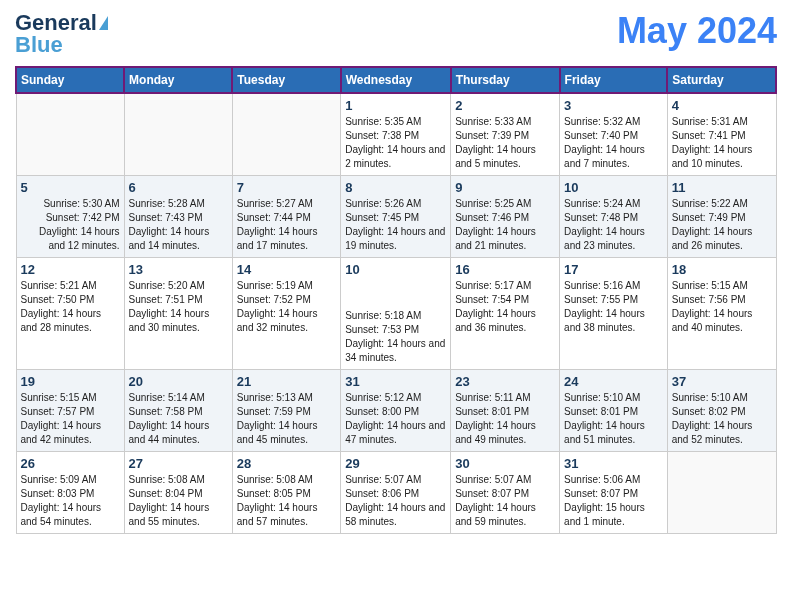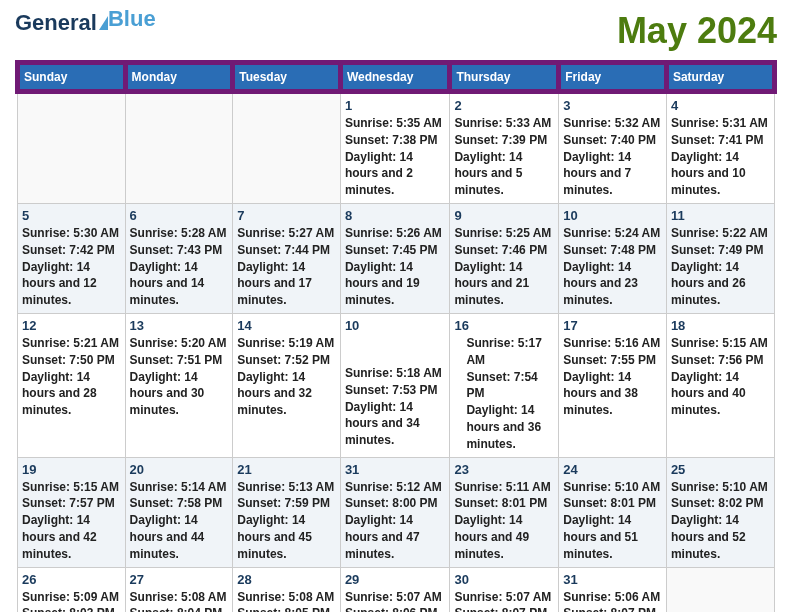--- a/index.html
+++ b/index.html
@@ -11,57 +11,57 @@
       padding: 10px 15px 15px;
     }
     .header {
       display: flex;
       justify-content: space-between;
       align-items: flex-start;
       margin-bottom: 8px;
     }
     .logo {
       display: flex;
-      flex-direction: row;
+      flex-direction: column;
       align-items: flex-start;
       justify-content: flex-end;
     }
     .logo-triangle {
       display: inline-block;
       width: 0;
       height: 0;
       border-left: 9px solid transparent;
       border-bottom: 14px solid #4a9fd4;
       margin-left: 2px;
       vertical-align: middle;
     }
     .title-block {
       text-align: right;
     }
     .month-title {
       font-size: 36px;
-      color: #4d7c0f;
+      color: #3b82f6;
       font-weight: bold;
     }
     .location {
       font-size: 15px;
       color: #333;
     }
     table {
       width: 100%;
       border-collapse: collapse;
     }
     thead tr th {
       background: #2a6db5;
       color: #fff;
       font-size: 12px;
       font-weight: bold;
       padding: 5px 4px;
       text-align: left;
-      border: 5px solid #701a75;
+      border: 2px solid #701a75;
     }
     tbody tr td {
       border: 1px solid #ccc;
       vertical-align: top;
       padding: 4px 4px;
       font-size: 10px;
       color: #222;
       min-height: 75px;
       width: 113px;
     }
@@ -72,24 +72,23 @@
       background: #f0f4f8;
     }
     .day-num {
       font-size: 13px;
       font-weight: bold;
       color: #1a3a5c;
       display: block;
       margin-bottom: 2px;
     }
     .day-info {
-      font-size: 12px;
+      font-size: 10px;
       line-height: 1.4;
       color: #222;
-      font-weight: bold;
     }
     .empty-cell {
       background: #f9f9f9 !important;
     }
   </style>
 </head>
 <body>
 
 <div class="header">
   <div class="logo">
@@ -142,21 +141,21 @@
         <td>
           <span class="day-num">4</span>
           <div class="day-info" style="white-space: pre-line;">Sunrise: 5:31 AM
 Sunset: 7:41 PM
 Daylight: 14 hours and 10 minutes.</div>
         </td>
       </tr>
       <tr>
         <td>
           <span class="day-num">5</span>
-          <div class="day-info" style="white-space: pre-line;">Sunrise: 5:30 AM
+          <div class="day-info" style="white-space: pre-line; text-align: right;">Sunrise: 5:30 AM
 Sunset: 7:42 PM
 Daylight: 14 hours and 12 minutes.</div>
         </td>
         <td>
           <span class="day-num">6</span>
           <div class="day-info" style="white-space: pre-line;">Sunrise: 5:28 AM
 Sunset: 7:43 PM
 Daylight: 14 hours and 14 minutes.</div>
         </td>
         <td>
@@ -210,21 +209,21 @@
 Daylight: 14 hours and 32 minutes.</div>
         </td>
         <td>
           <span class="day-num">10</span>
           <div class="day-info" style="white-space: pre-line; margin-top: 32px;">Sunrise: 5:18 AM
 Sunset: 7:53 PM
 Daylight: 14 hours and 34 minutes.</div>
         </td>
         <td>
           <span class="day-num">16</span>
-          <div class="day-info" style="white-space: pre-line; margin-left: 12px;">Sunrise: 5:17 AM
+          <div class="day-info" style="white-space: pre-line;">Sunrise: 5:17 AM
 Sunset: 7:54 PM
 Daylight: 14 hours and 36 minutes.</div>
         </td>
         <td>
           <span class="day-num">17</span>
           <div class="day-info" style="white-space: pre-line;">Sunrise: 5:16 AM
 Sunset: 7:55 PM
 Daylight: 14 hours and 38 minutes.</div>
         </td>
         <td>
@@ -265,21 +264,21 @@
 Sunset: 8:01 PM
 Daylight: 14 hours and 49 minutes.</div>
         </td>
         <td>
           <span class="day-num">24</span>
           <div class="day-info" style="white-space: pre-line;">Sunrise: 5:10 AM
 Sunset: 8:01 PM
 Daylight: 14 hours and 51 minutes.</div>
         </td>
         <td>
-          <span class="day-num">25</span>
+          <span class="day-num">37</span>
           <div class="day-info" style="white-space: pre-line;">Sunrise: 5:10 AM
 Sunset: 8:02 PM
 Daylight: 14 hours and 52 minutes.</div>
         </td>
       </tr>
       <tr>
         <td>
           <span class="day-num">26</span>
           <div class="day-info" style="white-space: pre-line;">Sunrise: 5:09 AM
 Sunset: 8:03 PM

